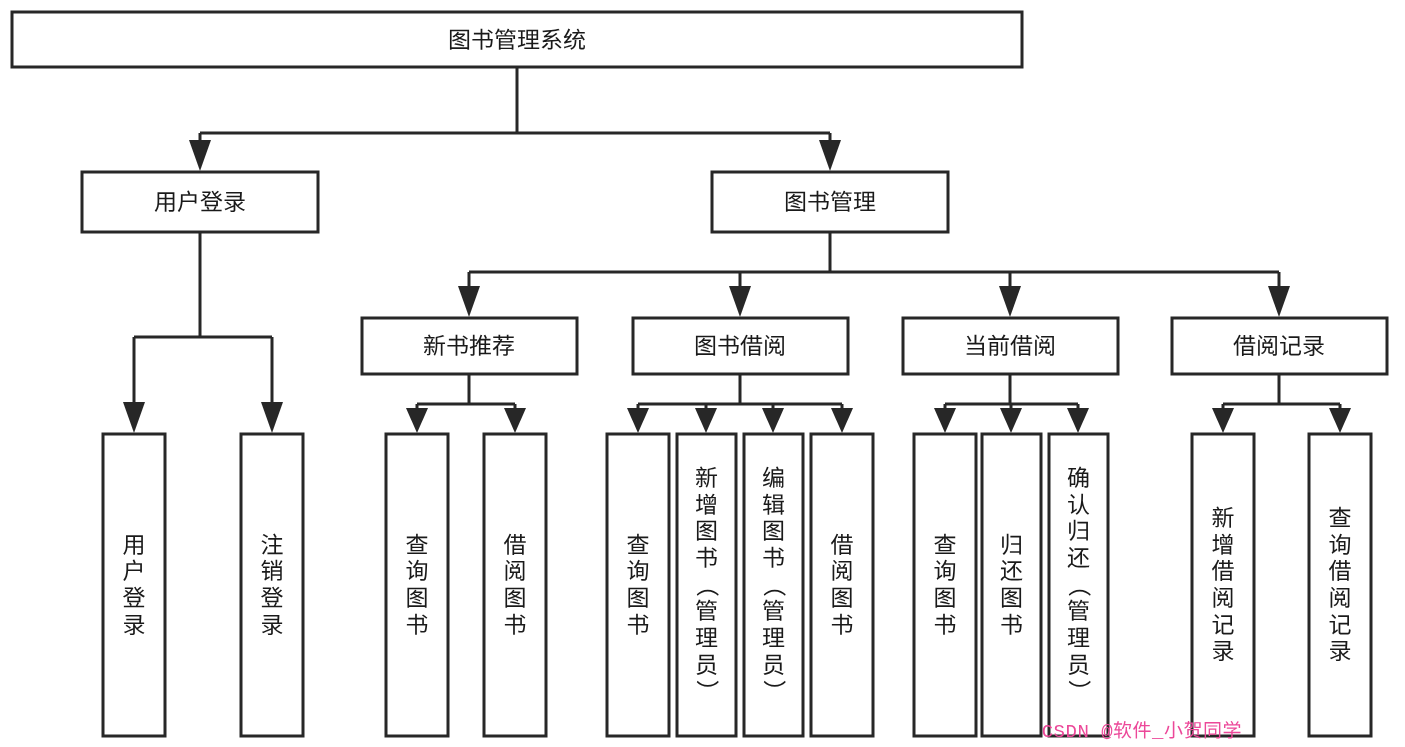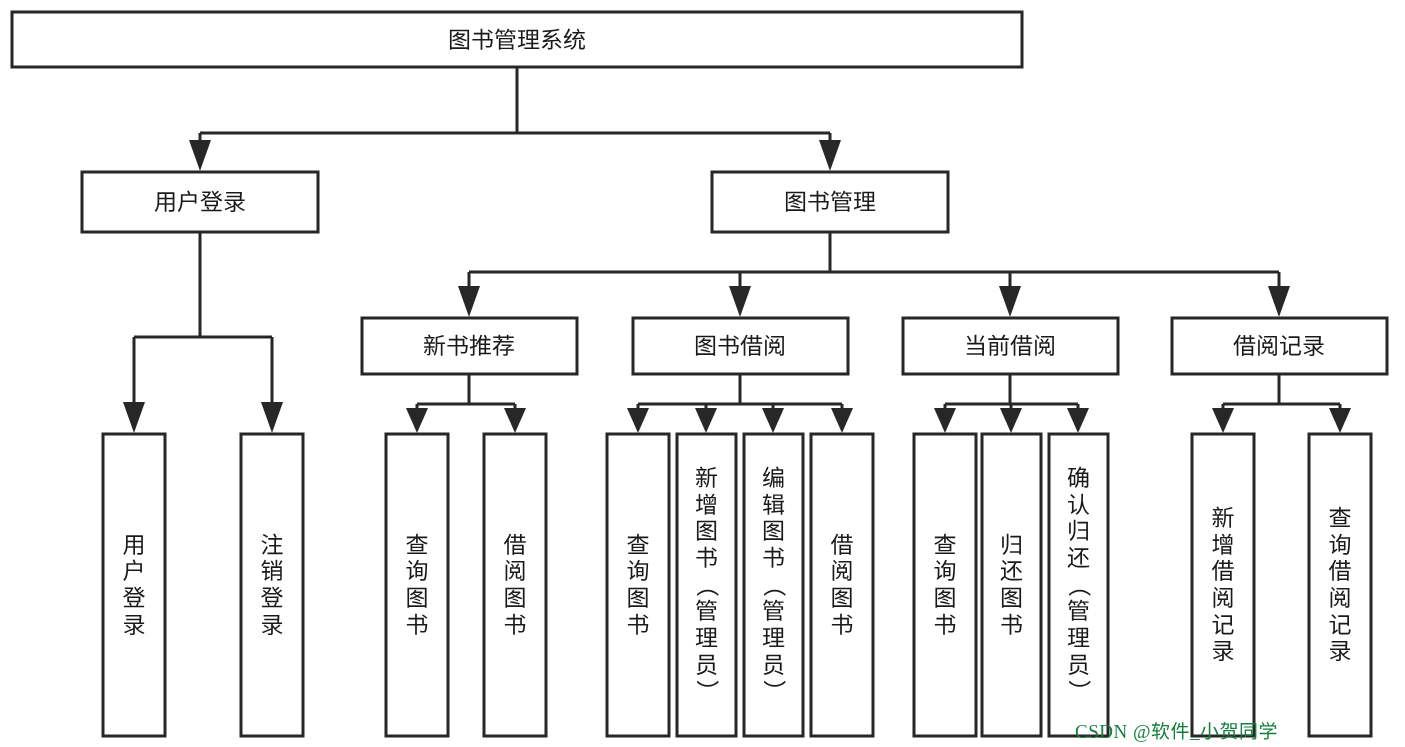--- a/index.html
+++ b/index.html
@@ -12,21 +12,20 @@
     width: 1405px;
     height: 747px;
     overflow: hidden;
     font-family: "DejaVu Sans", "Liberation Sans", sans-serif;
   }
   #diagram-root {
     position: relative;
     width: 1250px;
     height: 747px;
     background: #ffffff;
-    padding-left: 36px;
   }
   svg#tree-svg {
     position: absolute;
     top: 0;
     left: 0;
     width: 1405px;
     height: 747px;
     display: block;
   }
   .node-box {
@@ -70,23 +69,23 @@
   }
   .node-label-v span.rot {
     display: block;
     text-align: center;
     transform: rotate(90deg);
   }
   .watermark {
     position: absolute;
     right: 8px;
     bottom: 4px;
-    font-family: Liberation Serif, serif;
+    font-family: Liberation Mono, monospace;
     font-size: 19px;
-    color: #15803d;
+    color: #ec4899;
     letter-spacing: 0.5px;
     white-space: nowrap;
   }
 </style>
 </head>
 <body>
 
 <div id="diagram-root">
 
   <svg id="tree-svg" viewBox="0 0 1405 747" xmlns="http://www.w3.org/2000/svg">

